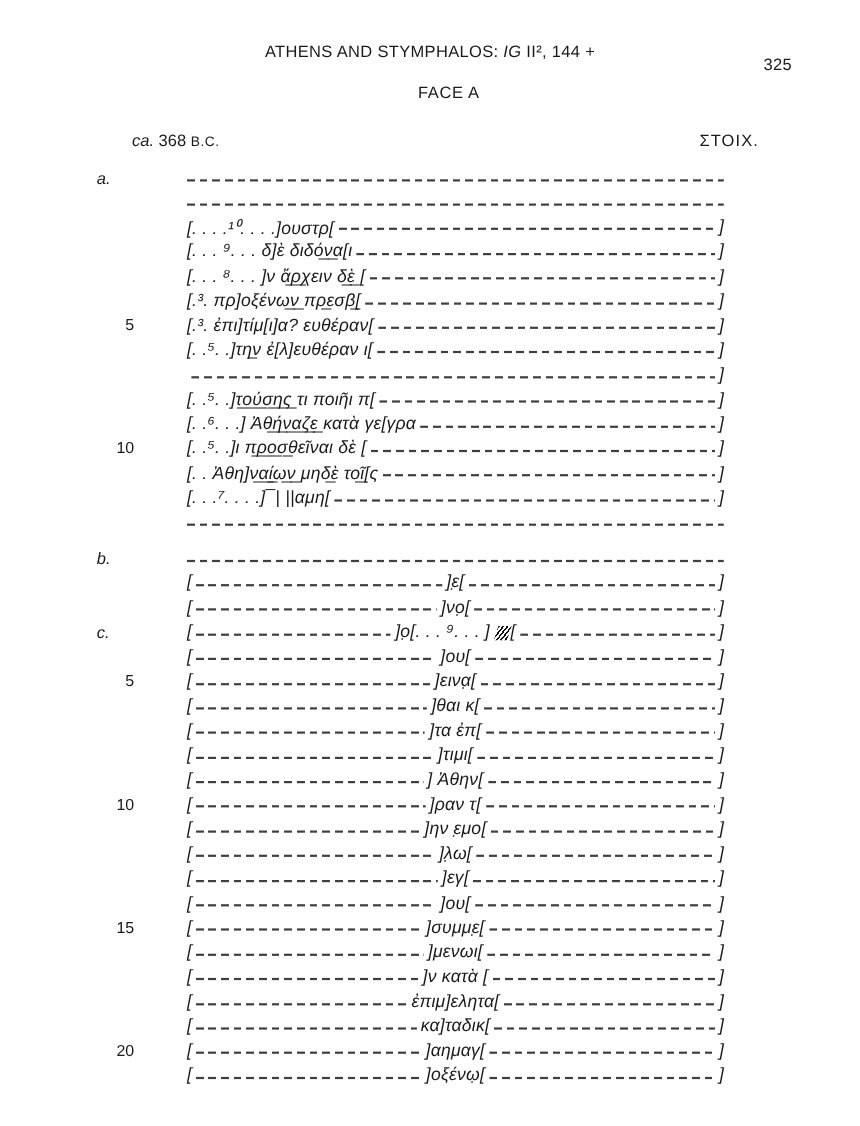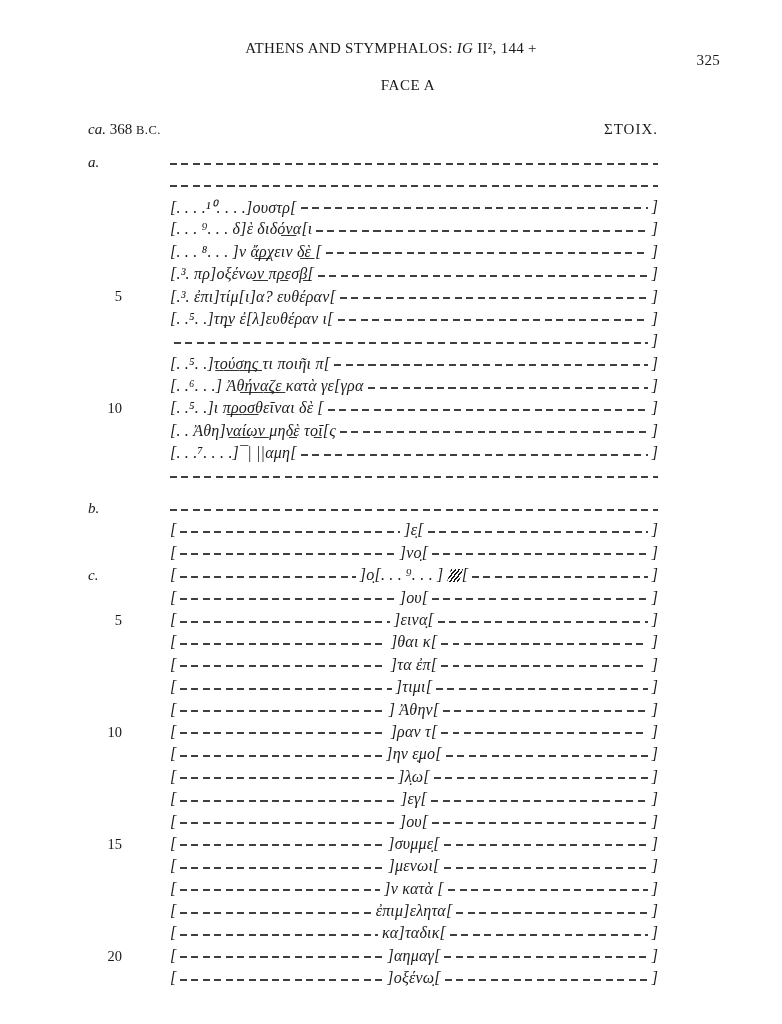--- a/index.html
+++ b/index.html
@@ -1,32 +1,32 @@
 <!DOCTYPE html>
 <html><head>
 <meta charset="utf-8">
 <style>
   html,body{margin:0;padding:0;background:#ffffff;}
   .page{
     position:relative;
     width:782px;height:1024px;
     background:#ffffff;
     color:#1a1a1a;
-    font-family:Liberation Serif, serif;
+    font-family:Liberation Sans, sans-serif;
     overflow:hidden;
     box-sizing:border-box;
     padding-top:38px;
   }
   
   .runhead{position:relative;width:782px;text-align:center;height:20px;line-height:20px;font-size:15px;letter-spacing:.3px;}
   .runhead .ig{font-style:italic;}
   .pagenum{position:absolute;right:62px;top:12px;font-size:15px;}
   .facea{width:782px;text-align:center;margin-top:17px;height:20px;line-height:20px;font-size:15px;letter-spacing:.6px;padding-left:17px;}
   
-  .daterow{margin-top:24px;margin-left:88px;width:570px;display:flex;justify-content:space-between;height:20px;line-height:20px;font-size:15px;}
+  .daterow{margin-top:24px;margin-left:120px;width:570px;display:flex;justify-content:space-between;height:20px;line-height:20px;font-size:15px;align-items:flex-end;}
   .daterow .ca{font-style:italic;}
   .daterow .bc{font-size:12.5px;letter-spacing:.5px;}
   .stoich{letter-spacing:1px;}
   
   .transcription{margin-top:12px;margin-left:88px;width:570px;}
   .section{margin:0;}
   .section.gap{margin-top:10px;}
   .row{display:flex;align-items:center;height:22.4px;}
   .gutter{width:82px;flex:0 0 82px;position:relative;height:100%;}
   .seclabel{position:absolute;left:0;top:1px;font-style:italic;font-size:15px;line-height:21px;}

